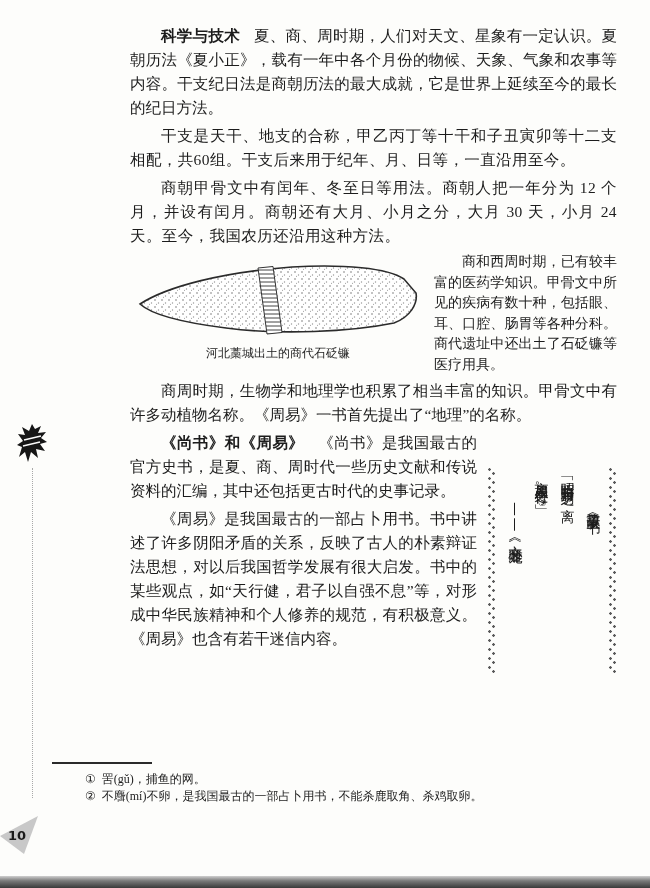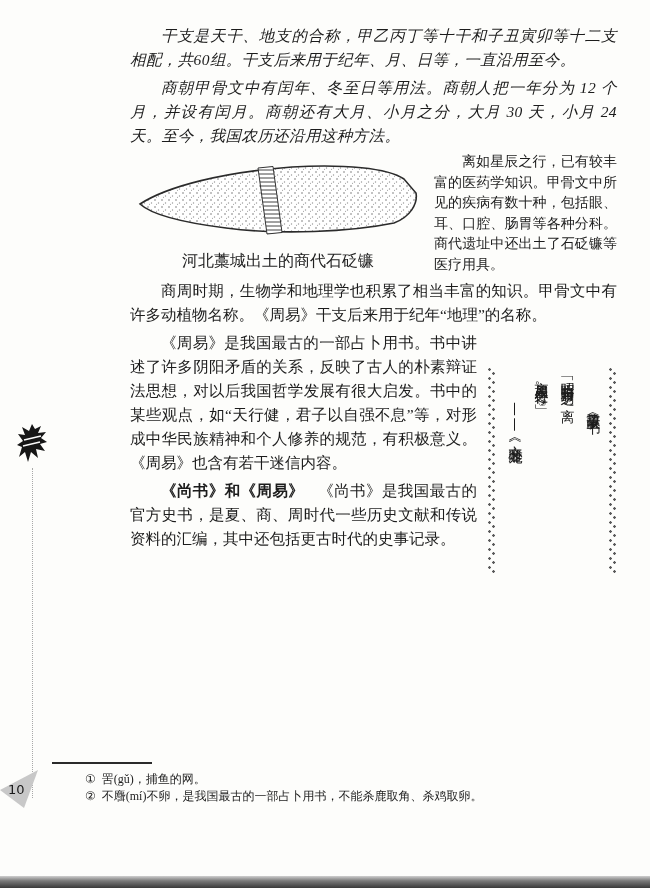--- a/index.html
+++ b/index.html
@@ -14,27 +14,27 @@
 
   
   .content {
     position:absolute; left:130px; top:24px; width:487px;
     font-size:15.5px; line-height:24px; text-align:justify;
   }
   p.para { text-indent:2em; margin-bottom:4px; }
   .heading-inline {
     font-family:"DejaVu Sans", sans-serif; font-weight:bold; margin-right:0.9em;
   }
-  .kai { font-style:italic; letter-spacing:0.4px; }
+  .kai { letter-spacing:0.4px; }
   sup.ref { font-size:10px; line-height:0; vertical-align:super; }
 
   
   .figure { float:left; width:292px; height:100px; margin:4px 10px 2px 2px; }
   .figure .caption {
-    text-align:center; font-size:16px; line-height:16px; margin-top:10px;
+    text-align:center; font-size:12px; line-height:16px; margin-top:2px;
     font-family:"DejaVu Sans", sans-serif; color:#222;
   }
   .p5 { font-size:14px; line-height:20.5px; }
   .clear { clear:left; }
 
   
   .quotebox {
     float:right; width:130px; height:208px;
     margin:36px 0 6px 10px;
     display:flex; overflow:hidden;
@@ -65,21 +65,21 @@
   }
   .fn { padding-left:2.2em; text-indent:-2.2em; }
   .fn .fn-num { margin-right:6px; }
 
   
   .emblem { position:absolute; left:16px; top:421px; }
   .margin-line {
     position:absolute; left:32px; top:468px; height:330px; width:0;
     border-left:1px dotted #a8a8a8;
   }
-  .page-badge { position:absolute; left:0; top:768px; width:42px; height:42px; }
+  .page-badge { position:absolute; left:0; top:814px; width:42px; height:42px;font-weight:bold; }
 
   
   .bottom-edge {
     position:absolute; left:0; bottom:0; width:650px; height:12px;
     background:linear-gradient(180deg,#cfcfcf 0%, #7a7a7a 40%, #3a3a3a 100%);
   }
 </style>
 </head>
 <body>
 
@@ -93,20 +93,21 @@
 
 <div class="page-badge">
   <svg width="42" height="42" viewBox="0 0 42 42">
     <polygon points="38,2 0,22 24,40" fill="#c8c8c8"></polygon>
     <text x="8" y="26" font-size="13" font-family="DejaVu Sans, sans-serif" fill="#1a1a1a">10</text>
   </svg>
 </div>
 
 <div class="content">
 
+  <p class="para"><span class="heading-inline">科学与技术</span><span>夏、商、周时期，人们对天文、星象有一定认识。夏朝历法《夏小正》，载有一年中各个月份的物候、天象、气象和农事等内容。干支纪日法是商朝历法的最大成就，它是世界上延续至今的最长的纪日方法。</span></p>
 
   <p class="para kai">干支是天干、地支的合称，甲乙丙丁等十干和子丑寅卯等十二支相配，共60组。干支后来用于纪年、月、日等，一直沿用至今。</p>
 
   <p class="para kai">商朝甲骨文中有闰年、冬至日等用法。商朝人把一年分为 12 个月，并设有闰月。商朝还有大月、小月之分，大月 30 天，小月 24 天。至今，我国农历还沿用这种方法。</p>
 
 
   <div class="figure">
     <svg width="292" height="80" viewBox="0 0 292 80">
       <defs>
         <pattern id="stip" width="7" height="7" patternUnits="userSpaceOnUse">
@@ -119,39 +120,39 @@
           <rect width="4" height="4" fill="#fff"></rect>
           <path d="M0 2 H4" stroke="#444" stroke-width="1"></path>
         </pattern>
       </defs>
       <path d="M8 48 C 36 30, 92 16, 160 11 C 212 8, 256 12, 272 23 L 284 37 C 286 48, 278 61, 262 67 C 218 76, 148 79, 94 72 C 54 67, 20 59, 8 48 Z" fill="url(#stip)" stroke="#2b2b2b" stroke-width="1.6"></path>
       <path d="M126 12 L 141 10.5 L 150 76.5 L 135 78 Z" fill="url(#hatch)" stroke="#333" stroke-width="1"></path>
     </svg>
     <div class="caption">河北藁城出土的商代石砭镰</div>
   </div>
 
-  <p class="para p5">离如星辰之行，已有较丰富的医药学知识。甲骨文中所见的疾病有数十种，包括眼、耳、口腔、肠胃等各种分科。商代遗址中还出土了石砭镰等医疗用具。</p>
+  <p class="para p5">商和西周时期，已有较丰富的医药学知识。甲骨文中所见的疾病有数十种，包括眼、耳、口腔、肠胃等各种分科。商代遗址中还出土了石砭镰等医疗用具。</p>
 
-  <p class="para clear">商周时期，生物学和地理学也积累了相当丰富的知识。甲骨文中有许多动植物名称。《周易》干支后来用于纪年“地理”的名称。</p>
+  <p class="para clear">商周时期，生物学和地理学也积累了相当丰富的知识。甲骨文中有许多动植物名称。《周易》一书首先提出了“地理”的名称。</p>
 
 
   <aside class="quotebox">
     <div class="qb-border"></div>
     <div class="qb-text">
       <div>　　故子夏叹《书》：</div>
       <div>「昭昭若日月之明，离</div>
       <div><span>离如星辰之行。」</span><span class="sup3">③</span></div>
       <div>　　——《文心雕龙》</div>
     </div>
     <div class="qb-border"></div>
   </aside>
 
+  <p class="para"><span class="heading-inline">《尚书》和《周易》</span><span>《尚书》是我国最古的官方史书，是夏、商、周时代一些历史文献和传说资料的汇编，其中还包括更古时代的史事记录。</span></p>
+
   <p class="para">《周易》是我国最古的一部占卜用书。书中讲述了许多阴阳矛盾的关系，反映了古人的朴素辩证法思想，对以后我国哲学发展有很大启发。书中的某些观点，如“天行健，君子以自强不息”等，对形成中华民族精神和个人修养的规范，有积极意义。《周易》也含有若干迷信内容。</p>
-
-  <p class="para"><span class="heading-inline">《尚书》和《周易》</span><span>《尚书》是我国最古的官方史书，是夏、商、周时代一些历史文献和传说资料的汇编，其中还包括更古时代的史事记录。</span></p>
 
 </div>
 
 <div class="footnotes">
   <div class="fn-divider"></div>
   <div class="fn"><span class="fn-num">①</span><span>罟(gǔ)，捕鱼的网。</span></div>
   <div class="fn"><span class="fn-num">②</span><span>不麛(mí)不卵，是我国最古的一部占卜用书，不能杀鹿取角、杀鸡取卵。</span></div>
 </div>
 
 <div class="bottom-edge"></div>

